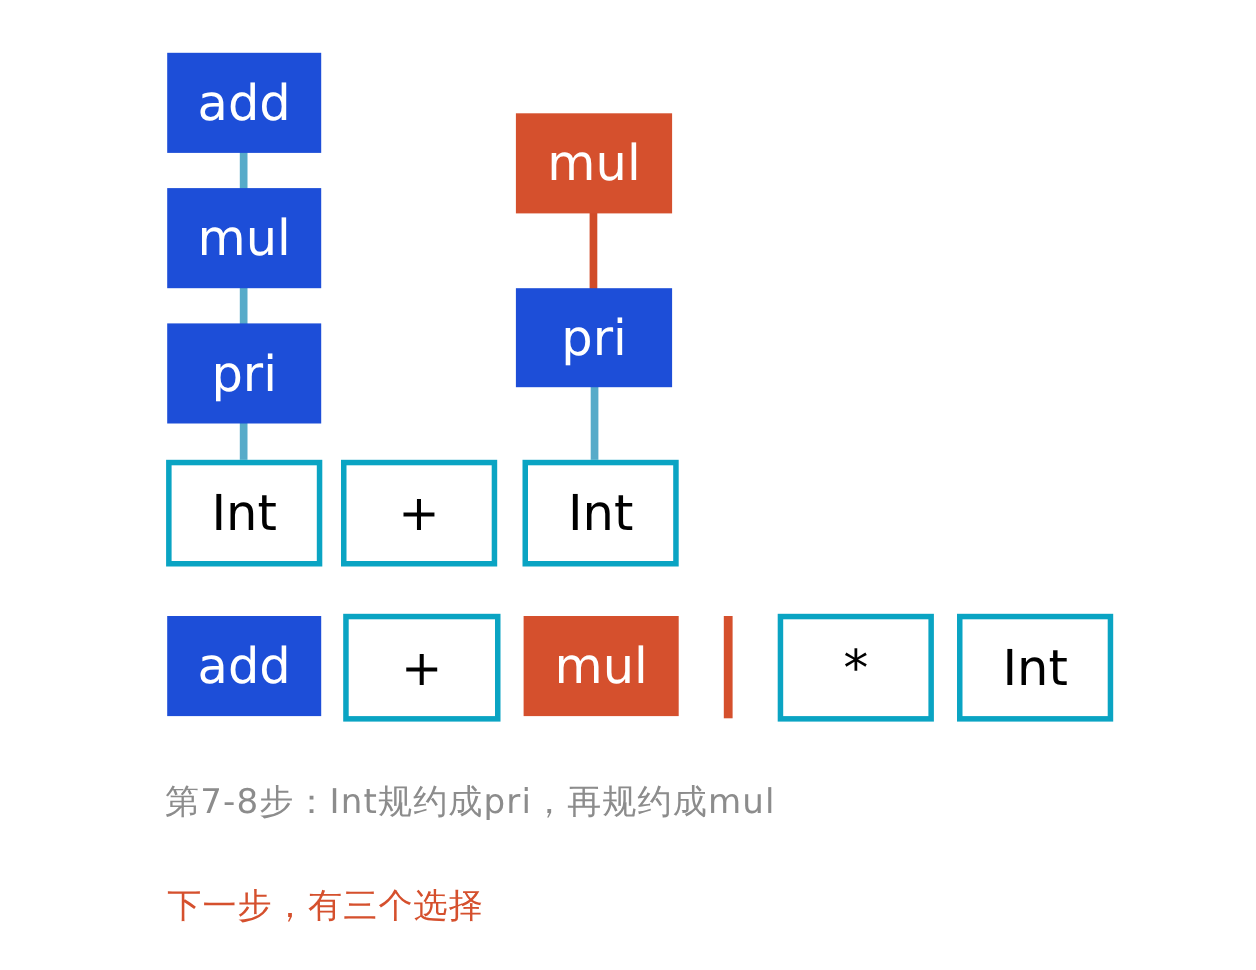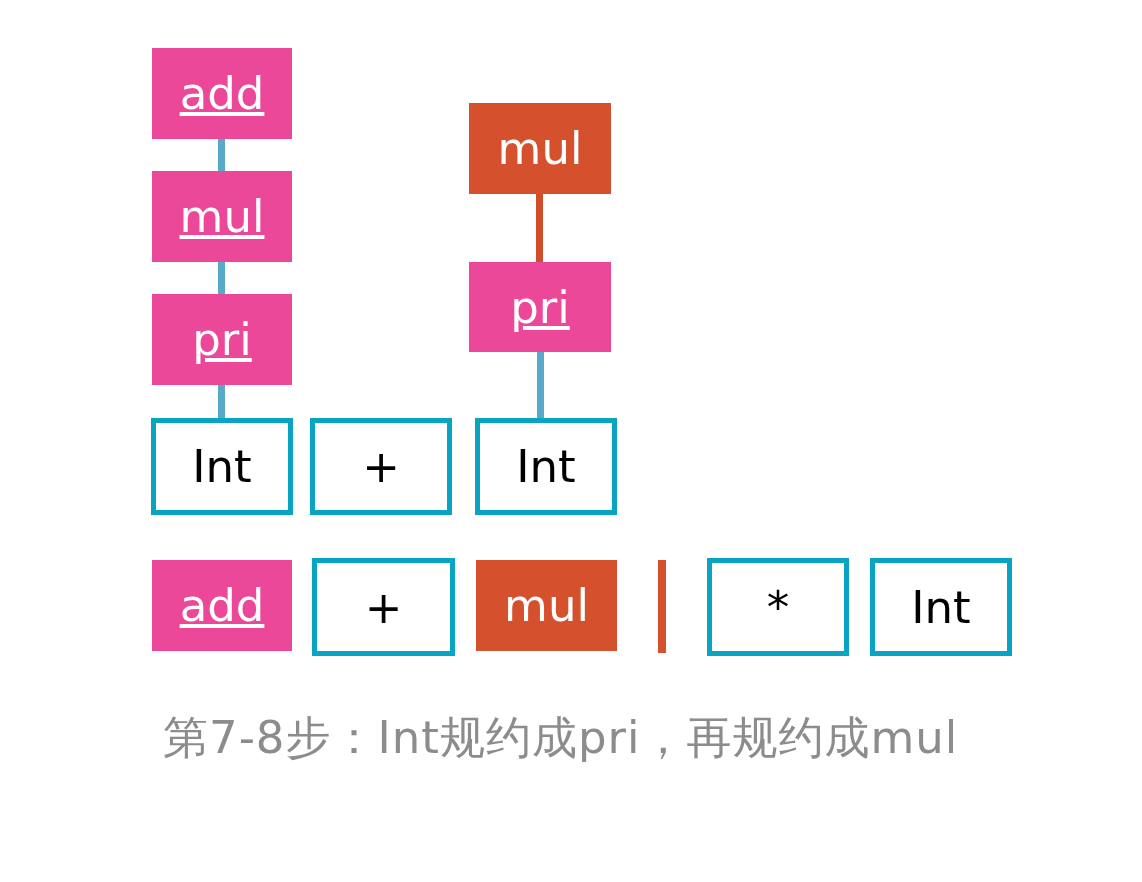--- a/index.html
+++ b/index.html
@@ -19,23 +19,22 @@
     position: absolute;
     display: flex;
     align-items: center;
     justify-content: center;
     font-size: 45px;
     line-height: 1;
     box-sizing: border-box;
     z-index: 2;
   }
   .filled-teal {
-    background: #ec4899;
+    background: #1d4ed8;
     color: #ffffff;
-    text-decoration: underline;
   }
   .filled-orange {
     background: #d5502d;
     color: #ffffff;
   }
   .outlined {
     background: #ffffff;
     border: 5px solid #0aa4c3;
     color: #000000;
   }
@@ -47,25 +46,24 @@
   }
   .edge-blue { background: #57abc9; }
   .edge-orange { background: #d14c28; }
   .separator-bar {
     position: absolute;
     background: #d5502d;
     z-index: 2;
   }
   .caption {
     position: absolute;
-    font-size: 45px;
+    font-size: 31px;
     letter-spacing: 1px;
     white-space: nowrap;
     z-index: 2;
-    margin-left: 13px;
   }
   .caption-gray { color: #8c8c8c; }
   .caption-orange { color: #d5502d; }
 </style>
 </head>
 <body>
 
 <div id="canvas">
 
   <div class="edge edge-blue" style="left:218px; top:93px;  height:123px;"></div>
@@ -86,14 +84,15 @@
   <div class="box outlined" style="left:475px; top:418px; width:142px; height:97px;">Int</div>
 
   <div class="box filled-teal" style="left:152px; top:560px; width:140px; height:91px;">add</div>
   <div class="box outlined" style="left:312px; top:558px; width:143px; height:98px;">+</div>
   <div class="box filled-orange" style="left:476px; top:560px; width:141px; height:91px;">mul</div>
   <div class="separator-bar" style="left:658px; top:560px; width:8px; height:93px;"></div>
   <div class="box outlined" style="left:707px; top:558px; width:142px; height:98px;">*</div>
   <div class="box outlined" style="left:870px; top:558px; width:142px; height:98px;">Int</div>
 
   <div class="caption caption-gray" style="left:150px; top:708px;">第7-8步：Int规约成pri，再规约成mul</div>
+  <div class="caption caption-orange" style="left:152px; top:803px;">下一步，有三个选择</div>
 
 </div>
 
 </body></html>

